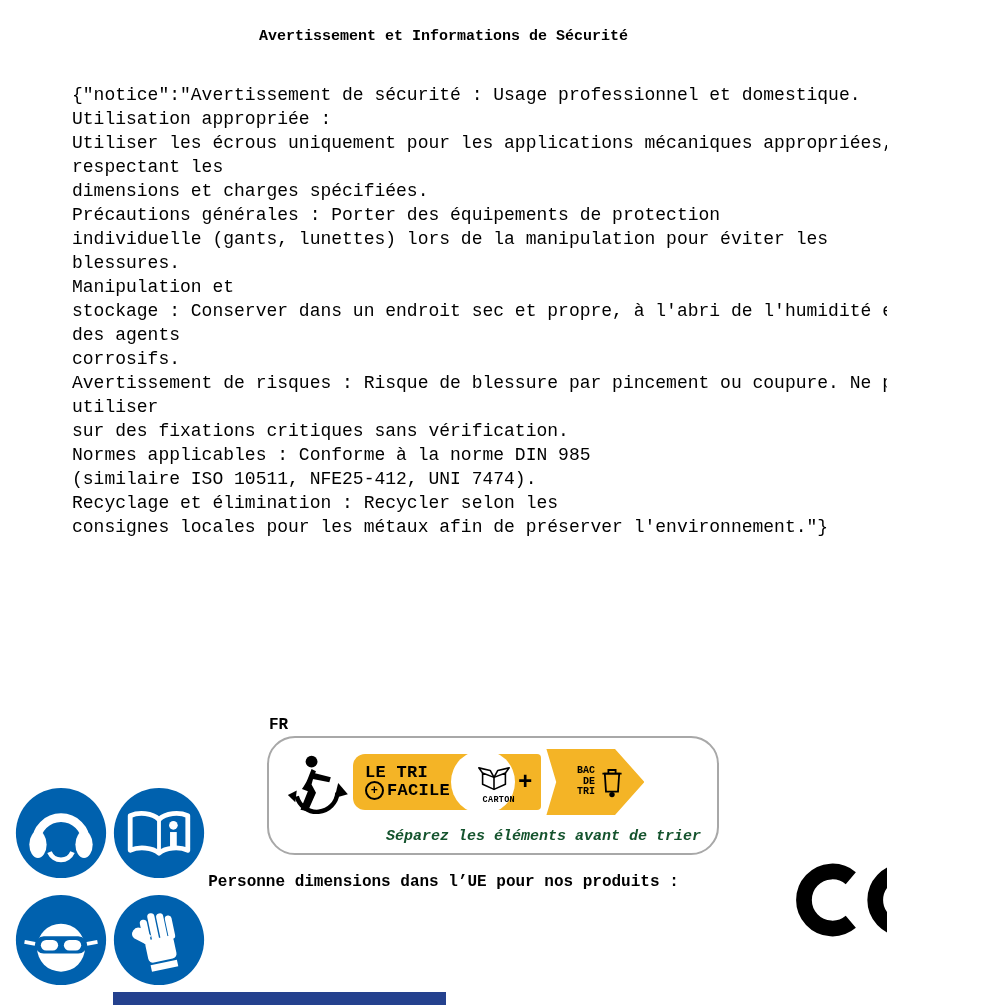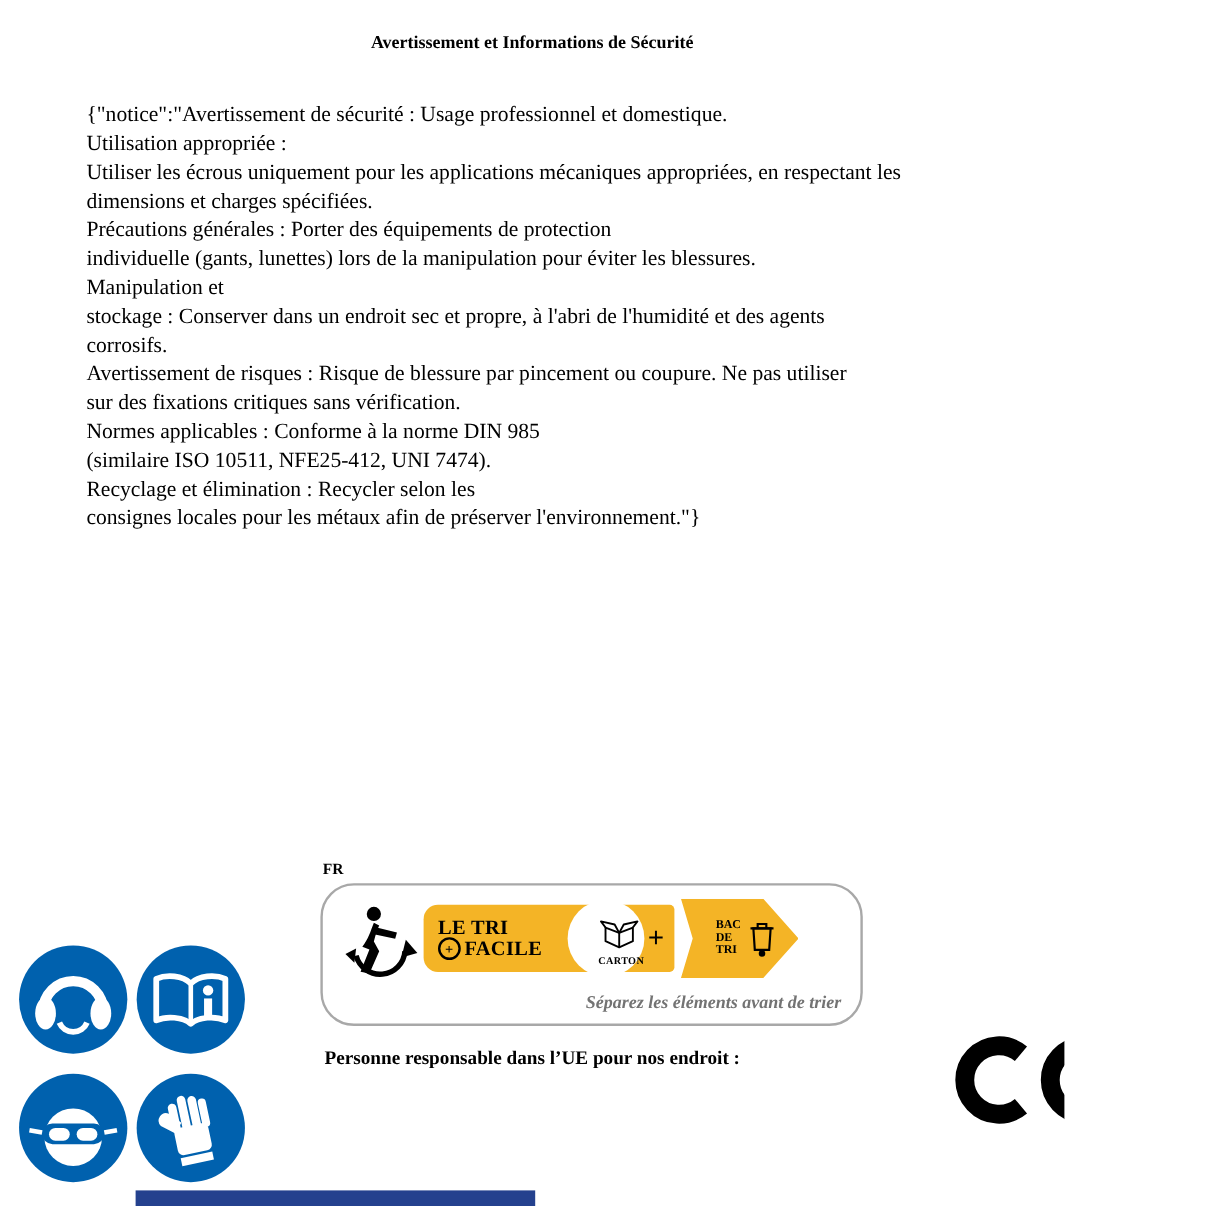--- a/index.html
+++ b/index.html
@@ -1,78 +1,78 @@
 <!DOCTYPE html>
 <html><head>
 <meta charset="utf-8">
 <style>
   html,body{margin:0;padding:0;background:#fff;}
   .page{
     position:relative;
     width:887px;height:1005px;
     background:#fff;
-    font-family:Liberation Serif, serif;
+    font-family:Liberation Mono, monospace;
     color:#000;
     overflow:hidden;
   }
   .title{
     position:absolute;top:28px;left:0;width:100%;
     text-align:center;font-size:15px;font-weight:bold;margin:0;
   }
   .notice{
     position:absolute;left:72px;top:83px;width:860px;
     font-size:18px;line-height:24px;white-space:pre-line;
   }
   
   .m-icon{position:absolute;width:96px;height:96px;}
   .icon-ear{left:13px;top:785px;}
   .icon-book{left:111px;top:785px;}
   .icon-goggles{left:13px;top:892px;}
   .icon-glove{left:111px;top:892px;}
 
   
-  .fr-label{position:absolute;left:269px;top:716px;font-size:13px;font-weight:bold;}
+  .fr-label{position:absolute;left:269px;top:716px;font-size:16px;font-weight:bold;}
   .triman-box{
     position:absolute;left:267px;top:736px;width:452px;height:119px;
     border:2px solid #a8a8a8;border-radius:28px;background:#fff;box-sizing:border-box;
   }
   .triman-logo{position:absolute;left:10px;top:14px;}
   .band{
     position:absolute;left:84px;top:10px;height:68px;
     display:flex;align-items:center;
   }
   .band-left{
     background:#F4B426;height:56px;border-radius:12px 4px 4px 12px;
     display:flex;align-items:center;padding:0 6px 0 12px;
   }
-  .tri-text{line-height:1.05;padding-right:21px;}
+  .tri-text{line-height:1.05;padding-right:1px;}
   .tri-line1{font-size:17px;font-weight:800;letter-spacing:.3px;}
   .tri-line2{display:flex;align-items:center;gap:3px;font-size:17px;font-weight:800;letter-spacing:.3px;}
   .plus-circle{
     width:15px;height:15px;border:2px solid #000;border-radius:50%;
     display:inline-flex;align-items:center;justify-content:center;
     font-size:12px;font-weight:bold;line-height:1;
   }
   .icon-circle{
     width:64px;height:64px;background:#fff;border-radius:50%;
     display:flex;flex-direction:column;align-items:flex-end;justify-content:center;
     flex-shrink:0;
   }
   .icon-circle .circ-label{font-size:8.5px;font-weight:bold;letter-spacing:.3px;margin-top:-2px;}
   .plus-sign{font-size:24px;font-weight:bold;padding:0 3px;}
   .bac-piece{
     margin-left:5px;background:#F4B426;height:66px;width:98px;
     clip-path:polygon(0 0,70% 0,100% 50%,70% 100%,0 100%,10% 50%);
     display:flex;align-items:center;justify-content:center;gap:5px;
     padding-left:10px;box-sizing:border-box;
   }
-  .bac-text{font-size:10px;font-weight:800;line-height:1.05;white-space:pre-line;text-align:left;}
+  .bac-text{font-size:10px;font-weight:800;line-height:1.05;white-space:pre-line;text-align:right;}
   .slogan{
     position:absolute;right:16px;bottom:8px;
-    font-style:italic;font-weight:bold;font-size:15px;color:#737373;
+    font-style:italic;font-weight:bold;font-size:15px;color:#14532d;
   }
   
   .responsible{
     position:absolute;left:0;top:872px;width:100%;
     text-align:center;font-weight:bold;font-size:16px;line-height:21.5px;
   }
   
   .ce-mark{position:absolute;left:795px;top:848px;}
   
   .bottom-bar{position:absolute;left:113px;top:992px;width:333px;height:13px;background:#24418E;}
@@ -201,21 +201,21 @@
           </g>
           <circle cx="20" cy="49" r="4.5" fill="#000"></circle>
         </svg>
       </div>
     </div>
 
     <div class="slogan">Séparez les éléments avant de trier</div>
   </div>
 
   <div class="responsible">
-    <div>Personne responsable dans l’UE pour nos endroit :</div>
+    <div>Personne dimensions dans l’UE pour nos produits :</div>
   </div>
 
   <div class="ce-mark">
     <svg viewBox="0 0 200 100" width="150" height="104">
       <g fill="none" stroke="#000" stroke-width="21" stroke-linecap="butt">
         <path d="M74.4 20.9 A38 38 0 1 0 74.4 79.1"></path>
         <path d="M169.4 20.9 A38 38 0 1 0 169.4 79.1"></path>
         <path d="M145 50 L179 50"></path>
       </g>
     </svg>

